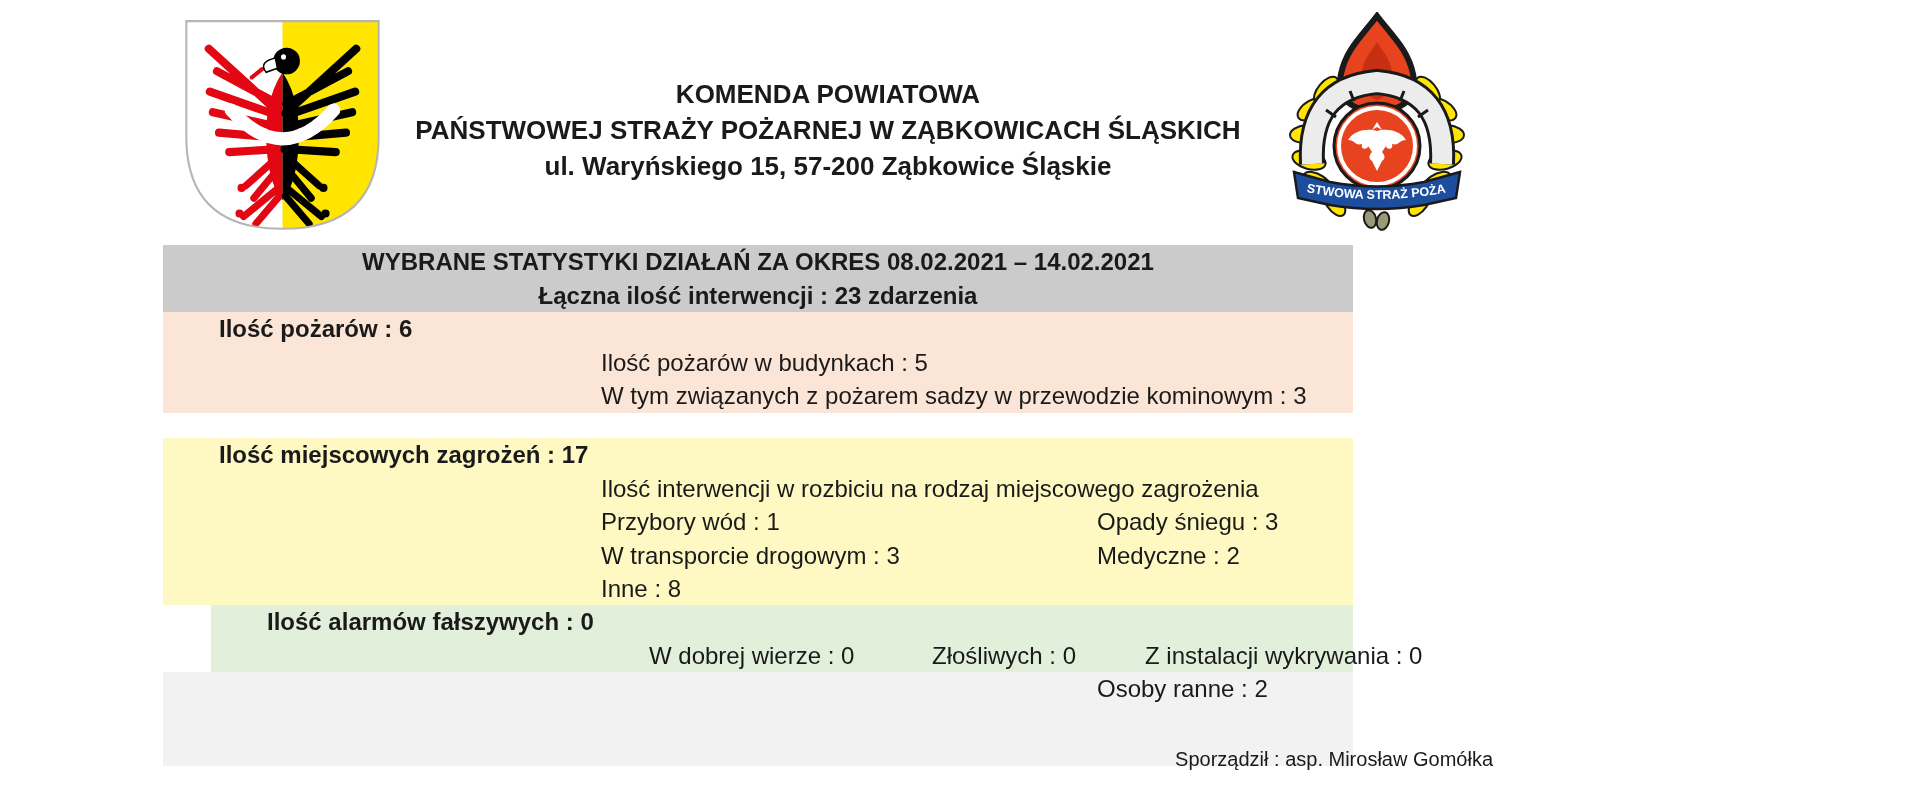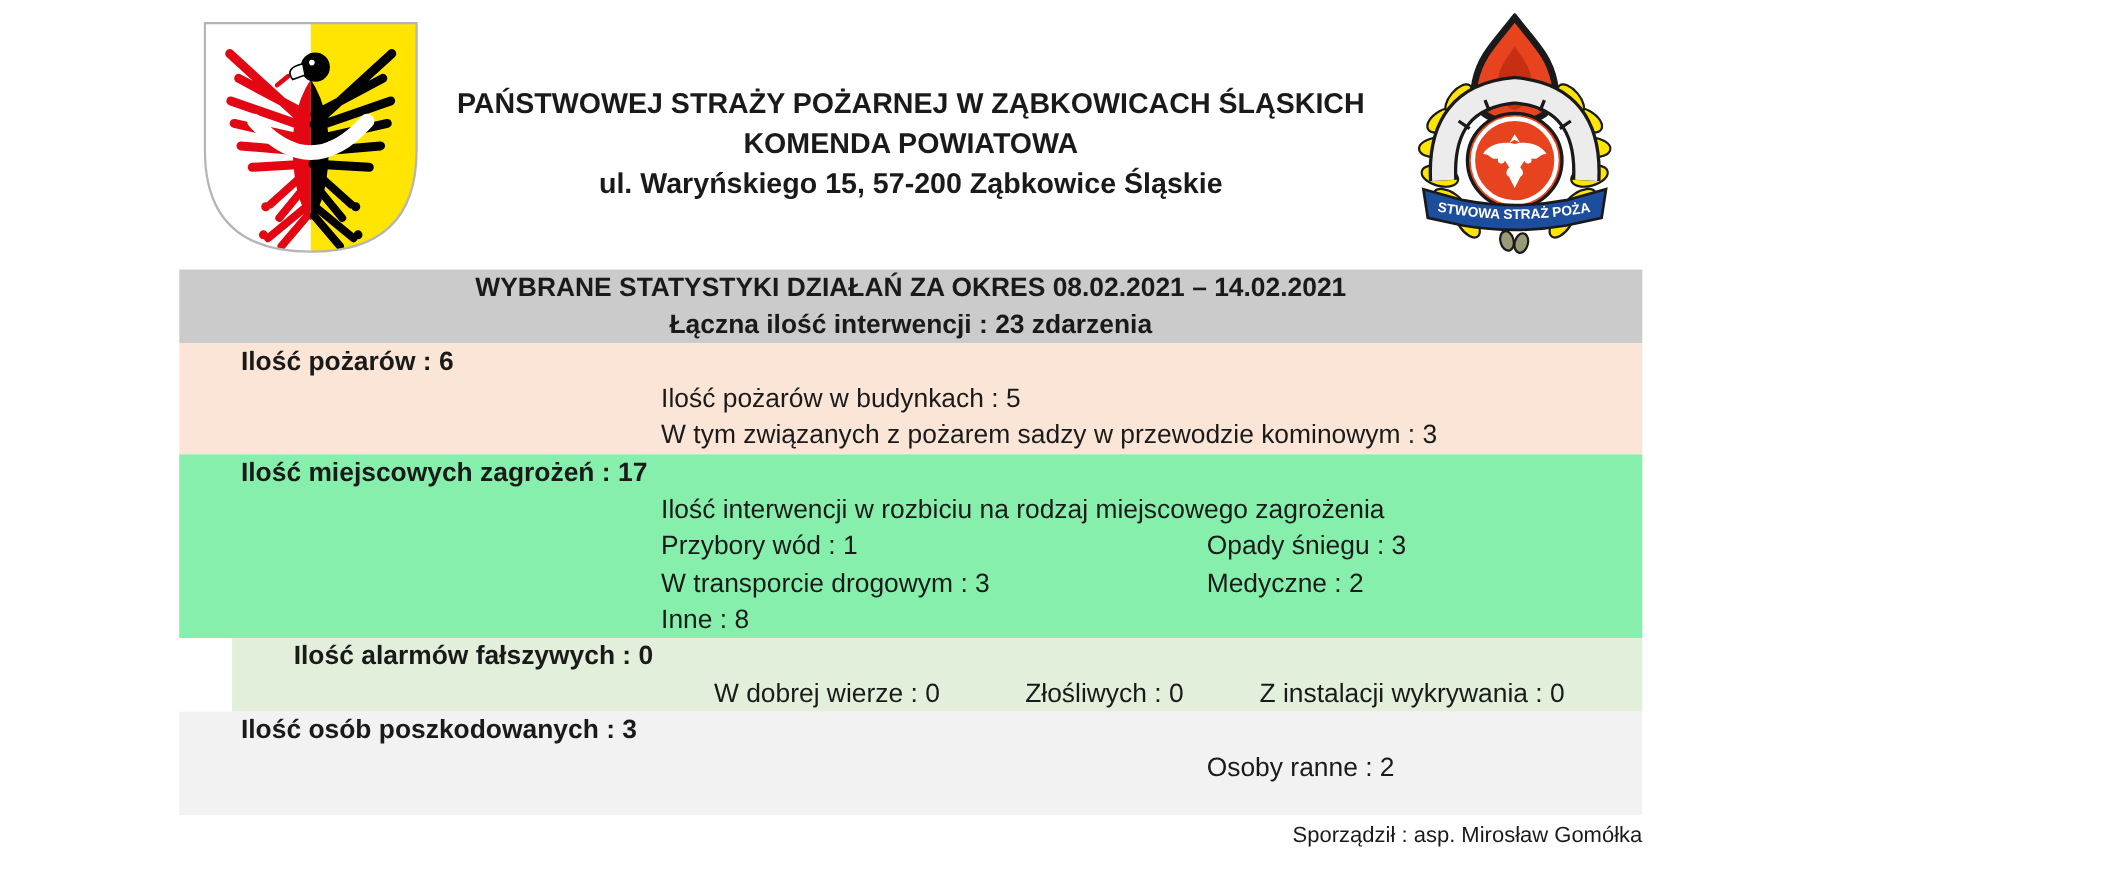--- a/index.html
+++ b/index.html
@@ -6,25 +6,25 @@
   body{width:1920px;height:810px;font-family:"Liberation Sans",sans-serif;color:#1a1a1a;}
   .page{position:relative;width:1920px;height:810px;background:#ffffff;overflow:hidden;}
 
   
   .crest{position:absolute;left:180px;top:16px;width:205px;height:220px;}
   .psp{position:absolute;left:1281px;top:12px;width:192px;height:228px;}
   .header-text{position:absolute;left:163px;top:76px;width:1330px;text-align:center;
                font-weight:bold;font-size:26px;line-height:36px;}
 
   
-  .stat-table{position:absolute;left:163px;top:245px;width:1330px;font-size:24px;line-height:33.5px;}
+  .stat-table{position:absolute;left:163px;top:245px;width:1190px;font-size:24px;line-height:33.5px;}
   .banner{background:#cbcbcb;height:67px;text-align:center;font-weight:bold;}
   .sec{position:relative;padding-left:48px;}
   .sec-fires{background:#fbe5d6;height:101px;}
-  .sec-threats{background:#86efac;height:167px;}
+  .sec-threats{background:#fef9c3;height:167px;margin-top:25px;}
   .sec-false{background:#e2efda;height:67px;margin-left:48px;}
   .sec-casualties{background:#f2f2f2;height:94px;}
   .sec .title{font-weight:bold;padding-left:8px;white-space:nowrap;}
   .line-ind{padding-left:390px;white-space:nowrap;}
   .row{position:relative;height:33.5px;}
   .row span{position:absolute;top:0;white-space:nowrap;}
   .c1{left:390px;}
   .cm{left:673px;}
   .c2{left:886px;}
 
@@ -57,22 +57,22 @@
       <path d="M50,92 Q100,148 150,92" stroke="#ffffff" stroke-width="13" fill="none" stroke-linecap="round"></path>
       <path d="M80,52 L70,60" stroke="#e30613" stroke-width="4" stroke-linecap="round"></path>
       <circle cx="104" cy="44" r="13" fill="#000000"></circle>
       <path d="M93,41 Q76,45 84,55 L95,51 Z" fill="#ffffff" stroke="#000000" stroke-width="1.5"></path>
       <circle cx="101" cy="40" r="2.5" fill="#ffffff"></circle>
     </g>
     <path d="M6,5 L194,5 L194,118 Q194,208 100,208 Q6,208 6,118 Z" fill="none" stroke="#b5b5b5" stroke-width="2"></path>
   </svg>
 
   <div class="header-text">
+    <div>KOMENDA POWIATOWA</div>
     <div>PAŃSTWOWEJ STRAŻY POŻARNEJ W ZĄBKOWICACH ŚLĄSKICH</div>
-    <div>KOMENDA POWIATOWA</div>
     <div>ul. Waryńskiego 15, 57-200 Ząbkowice Śląskie</div>
   </div>
 
   <svg class="psp" viewBox="0 0 190 228">
 
     <path d="M95,4 C78,26 64,38 59,62 C54,84 66,98 95,100 C124,98 136,84 131,62 C126,38 112,26 95,4 Z" fill="#e8431f" stroke="#1a1a1a" stroke-width="6"></path>
     <path d="M95,30 C86,44 78,52 80,68 C82,80 88,86 95,88 C102,86 108,80 110,68 C112,52 104,44 95,30 Z" fill="#c62f12"></path>
 
     <g fill="#ffe500" stroke="#1a1a1a" stroke-width="2">
       <ellipse cx="36" cy="172" rx="17" ry="9" transform="rotate(35 36 172)"></ellipse>
@@ -141,21 +141,20 @@
     <div class="sec sec-false">
       <div class="title">Ilość alarmów fałszywych : 0</div>
       <div class="row">
         <span class="c1">W dobrej wierze : 0</span>
         <span class="cm">Złośliwych : 0</span>
         <span class="c2">Z instalacji wykrywania : 0</span>
       </div>
     </div>
 
     <div class="sec sec-casualties">
-      <div class="title">Ilość osób poszkodowanych : 3</div>
       <div class="row">
         <span class="c2">Osoby ranne : 2</span>
       </div>
     </div>
 
   </div>
 
   <div class="footer">Sporządził : asp. Mirosław Gomółka</div>
 
 </div>

